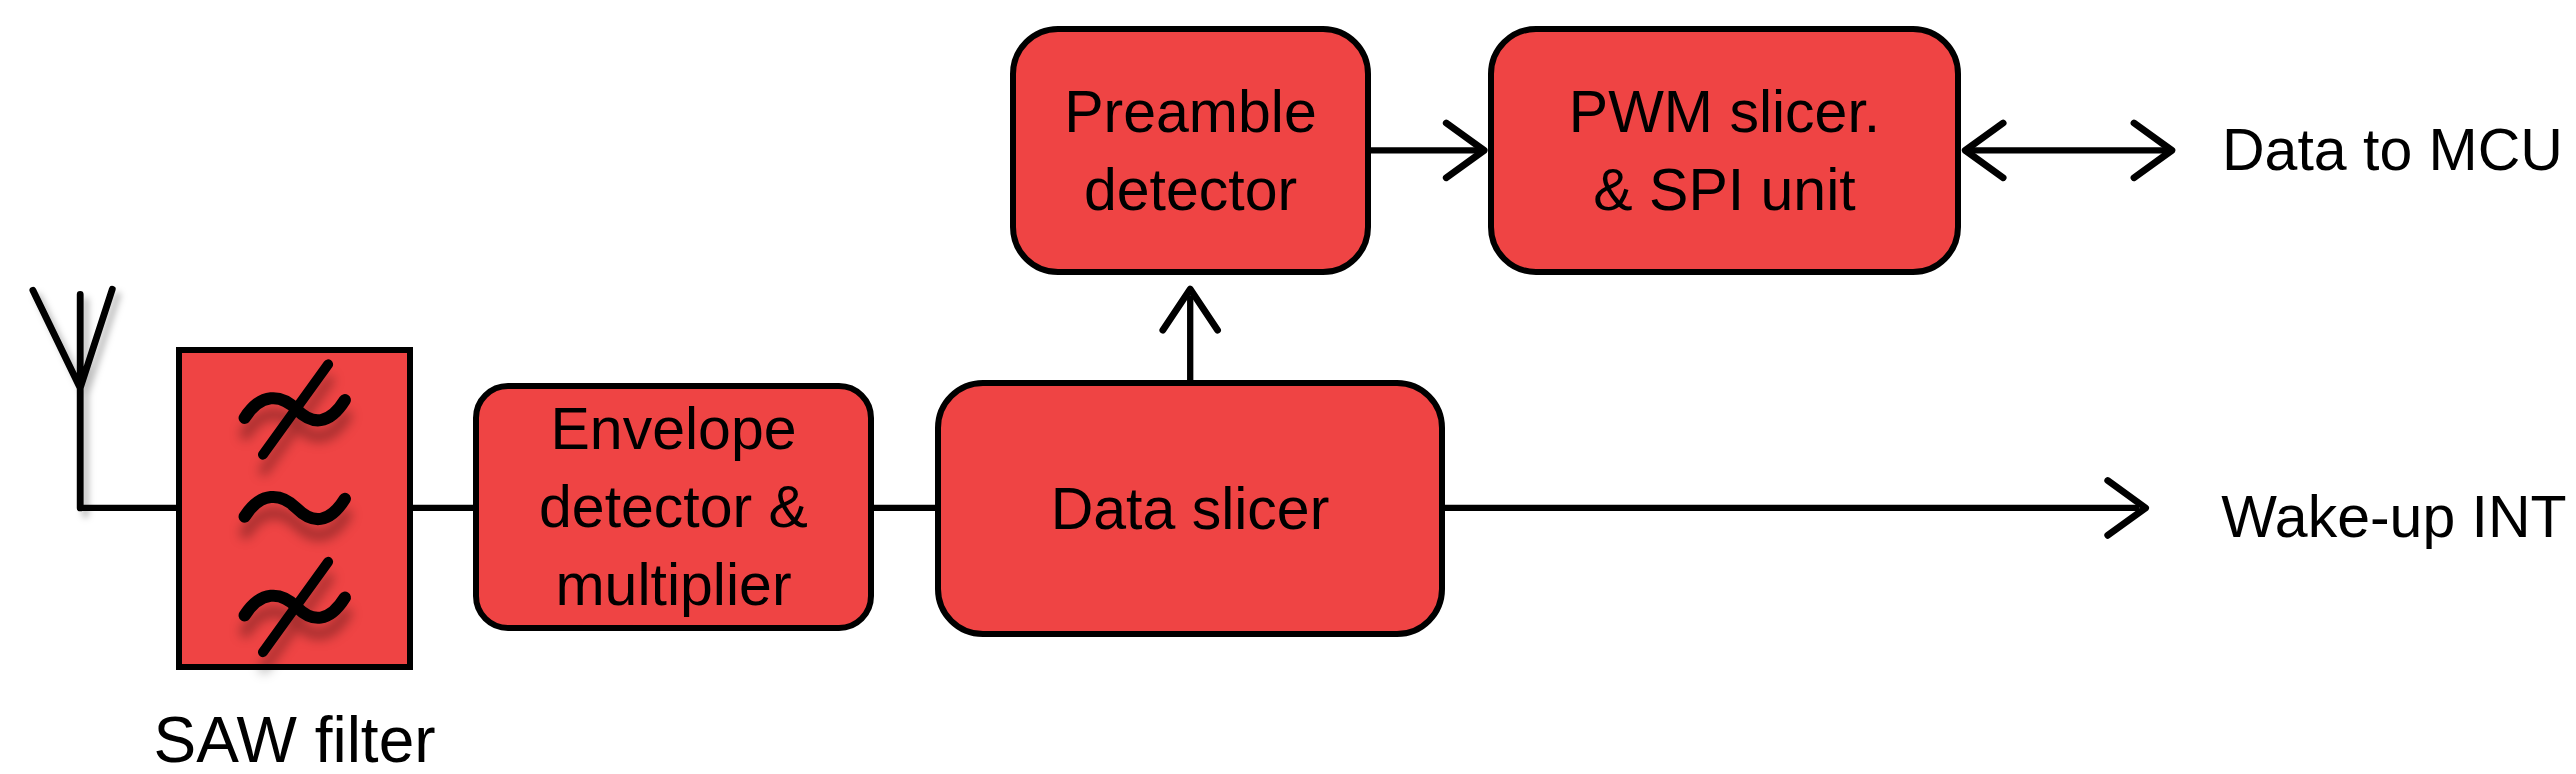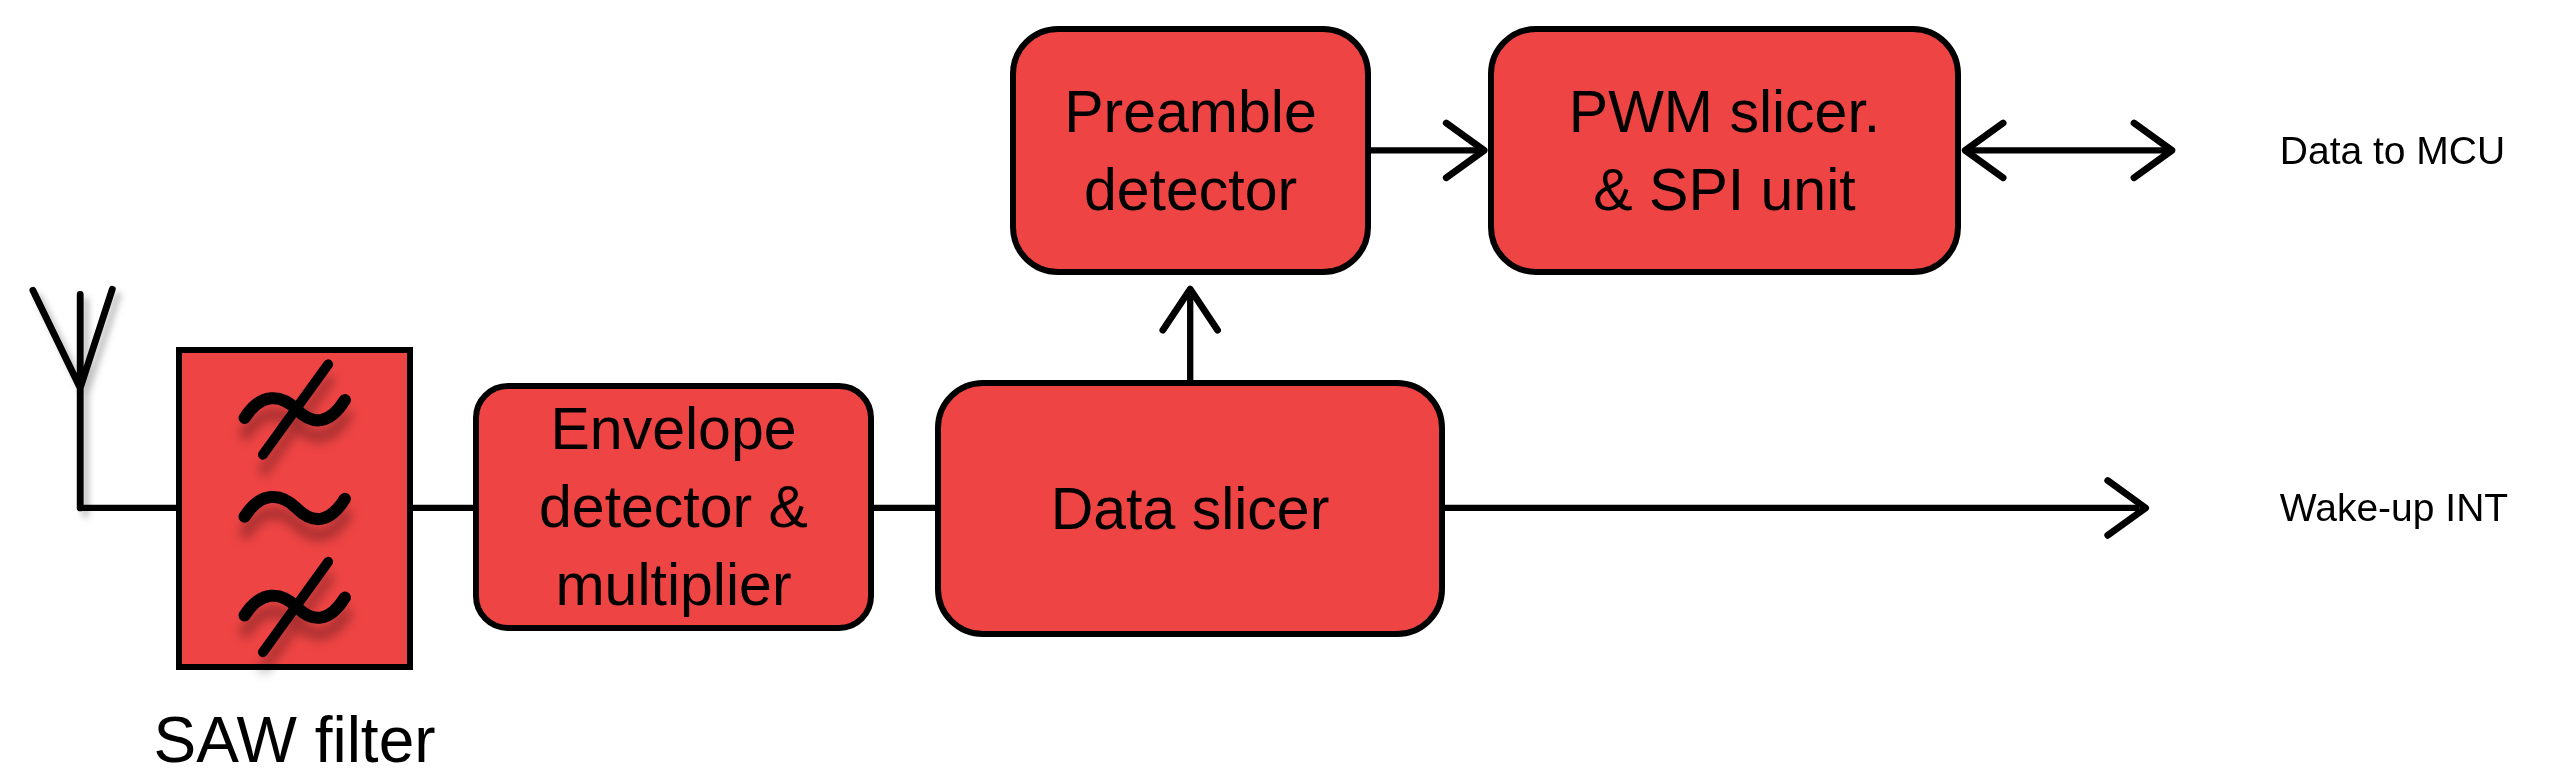--- a/index.html
+++ b/index.html
@@ -49,27 +49,27 @@
     position: absolute;
     left: -6.3px; top: -6.3px;
     width: 237px; height: 323px;
     filter: drop-shadow(1.1px 16px 5.3px rgba(0,0,0,0.30));
   }
   .float-label {
     position: absolute;
     display: flex;
     align-items: center;
     justify-content: center;
-    font-size: 39px;
+    font-size: 59px;
     line-height: 1;
     white-space: nowrap;
   }
   .label-saw     { left: 126px;  top: 705px; width: 337px;  height: 69px; font-size: 64px; }
   .label-mcu     { left: 2209px; top: 116px;  width: 367px;  height: 69px; }
-  .label-wakeup  { left: 2212px; top: 473px;  width: 364px;  height: 69px; }
+  .label-wakeup  { left: 2212px; top: 483px;  width: 364px;  height: 69px; }
 
   .stroke {
     stroke: #000000;
     fill: none;
   }
 </style>
 </head>
 <body>
 
 <div class="stage">

